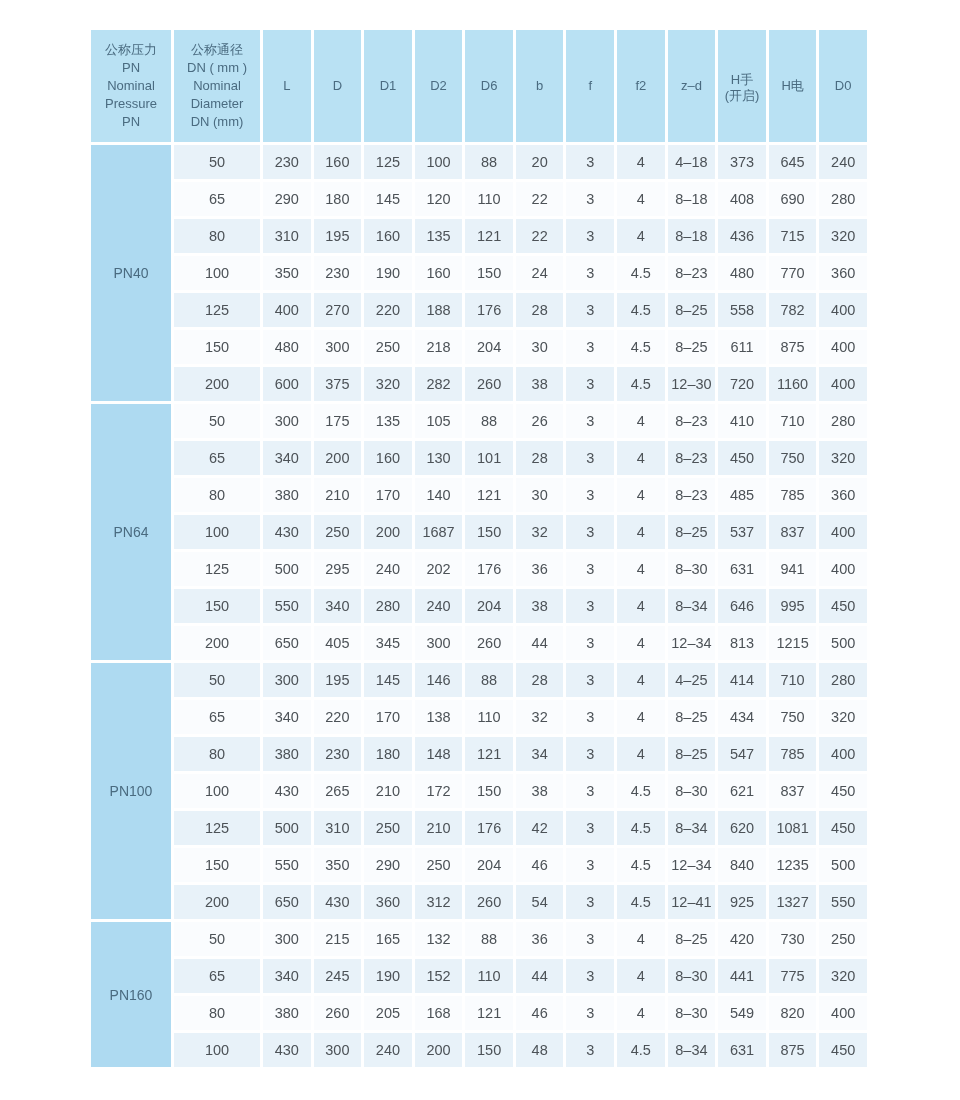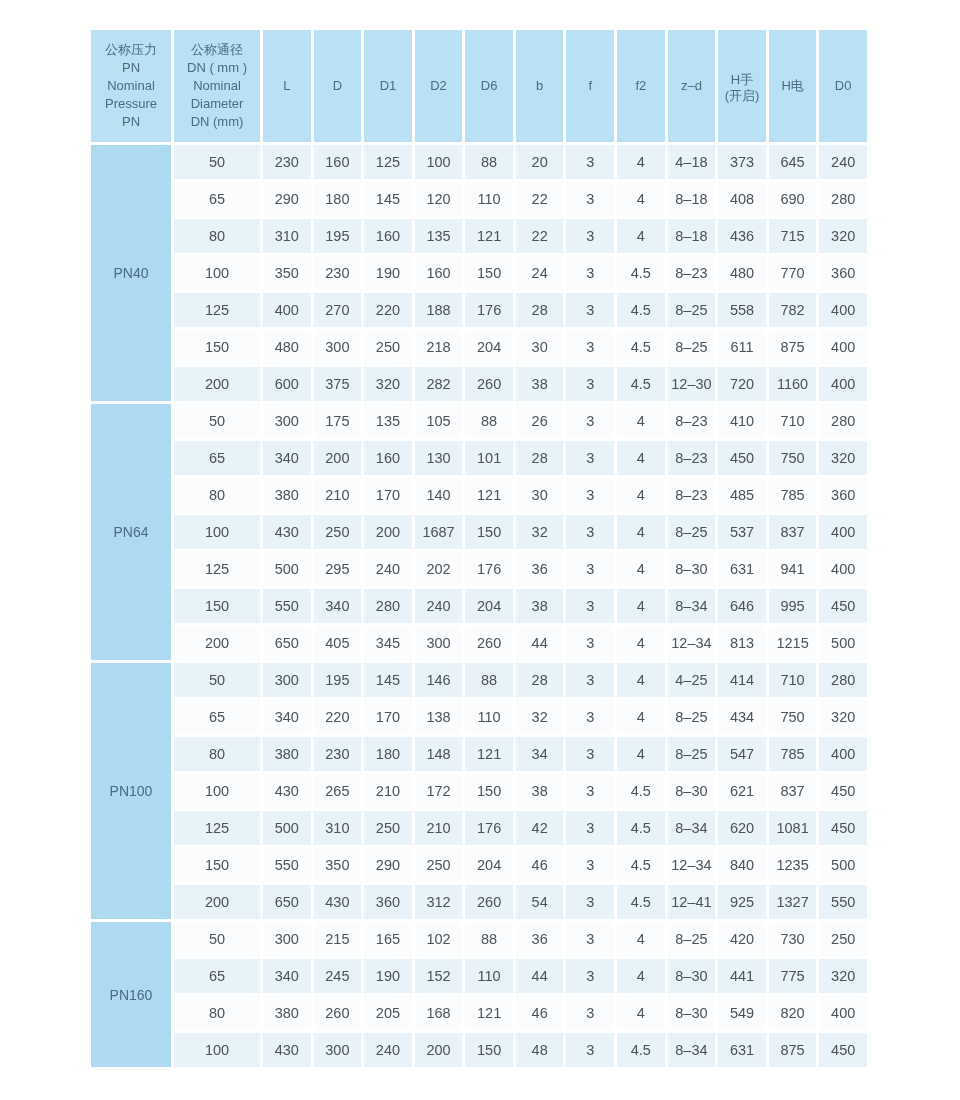--- a/index.html
+++ b/index.html
@@ -455,21 +455,21 @@
           <td class="tint">925</td>
           <td class="tint">1327</td>
           <td class="tint">550</td>
         </tr>
         <tr>
           <td class="pn-cell" rowspan="4">PN160</td>
           <td class="plain">50</td>
           <td class="plain">300</td>
           <td class="plain">215</td>
           <td class="plain">165</td>
-          <td class="plain">102</td>
+          <td class="plain">132</td>
           <td class="plain">88</td>
           <td class="plain">36</td>
           <td class="plain">3</td>
           <td class="plain">4</td>
           <td class="plain">8–25</td>
           <td class="plain">420</td>
           <td class="plain">730</td>
           <td class="plain">250</td>
         </tr>
         <tr>

